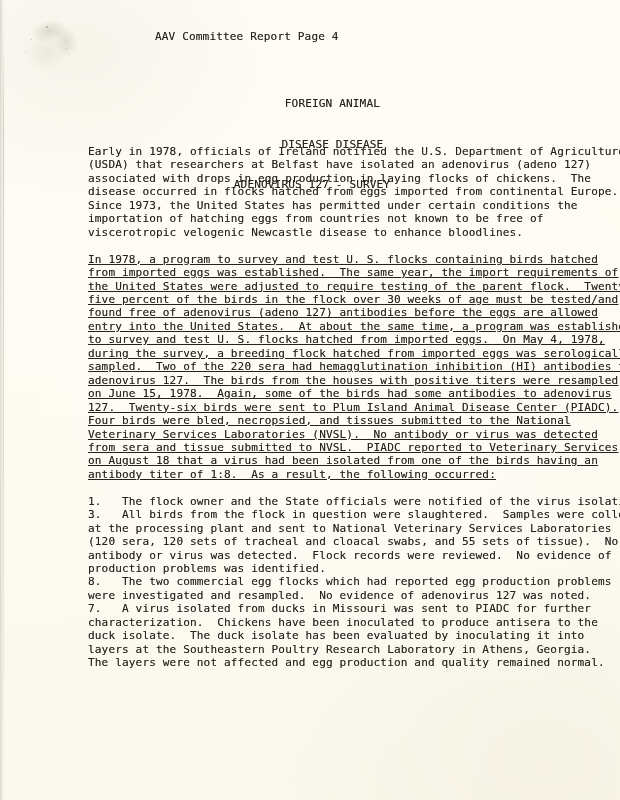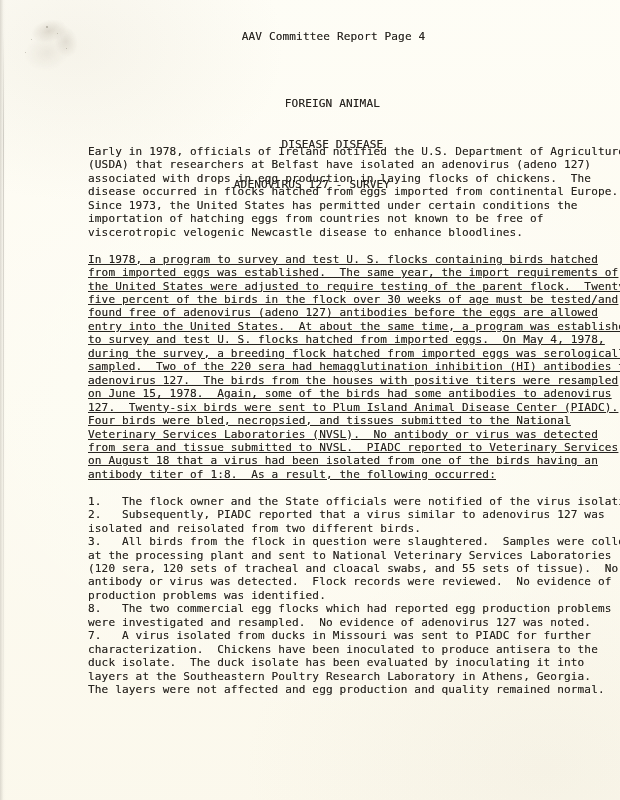--- a/index.html
+++ b/index.html
@@ -89,21 +89,21 @@
     white-space: pre;
     color: #26231f;
     text-shadow: 0 0 0.55px rgba(40,36,30,0.45);
   }
 
   .header-line {
     position: absolute;
     top: 30px;
     left: 0;
     width: 512px;
-    text-align: center;
+    text-align: left;
     padding-left: 155px;
     box-sizing: border-box;
   }
 
   .title-block {
     position: absolute;
     top: 84px;
     left: 0;
     width: 620px;
     text-align: center;
@@ -174,22 +174,20 @@
 on June 15, 1978.  Again, some of the birds had some antibodies to adenovirus
 127.  Twenty-six birds were sent to Plum Island Animal Disease Center (PIADC).
 Four birds were bled, necropsied, and tissues submitted to the National
 Veterinary Services Laboratories (NVSL).  No antibody or virus was detected
 from sera and tissue submitted to NVSL.  PIADC reported to Veterinary Services
 on August 18 that a virus had been isolated from one of the birds having an
 antibody titer of 1:8.  As a result, the following occurred:</p>
 
       <div class="list-block">
         <div class="typed">1.   The flock owner and the State officials were notified of the virus isolation.</div>
-        <div class="typed">2.   Subsequently, PIADC reported that a virus similar to adenovirus 127 was
-isolated and reisolated from two different birds.</div>
         <div class="typed">3.   All birds from the flock in question were slaughtered.  Samples were collected
 at the processing plant and sent to National Veterinary Services Laboratories
 (120 sera, 120 sets of tracheal and cloacal swabs, and 55 sets of tissue).  No
 antibody or virus was detected.  Flock records were reviewed.  No evidence of
 production problems was identified.</div>
         <div class="typed">8.   The two commercial egg flocks which had reported egg production problems
 were investigated and resampled.  No evidence of adenovirus 127 was noted.</div>
         <div class="typed">7.   A virus isolated from ducks in Missouri was sent to PIADC for further
 characterization.  Chickens have been inoculated to produce antisera to the
 duck isolate.  The duck isolate has been evaluated by inoculating it into

